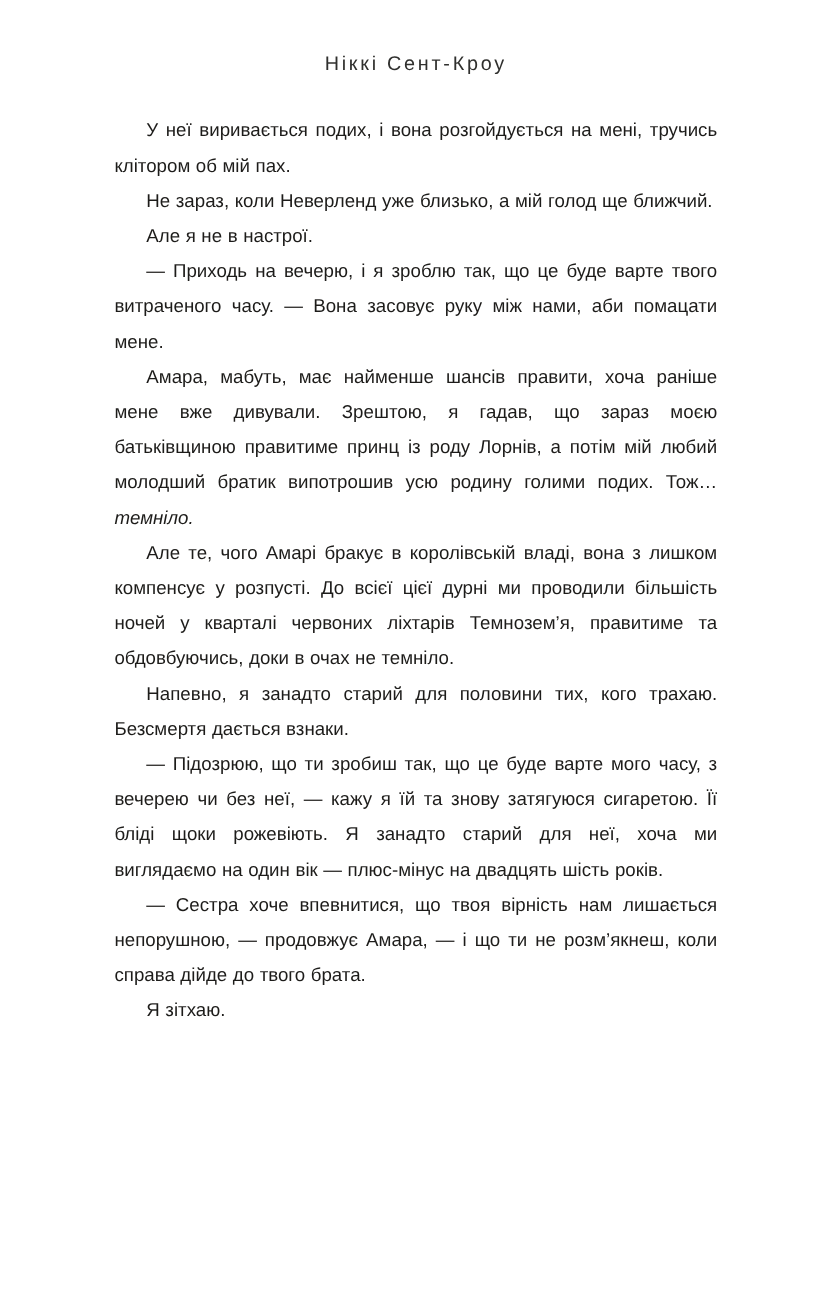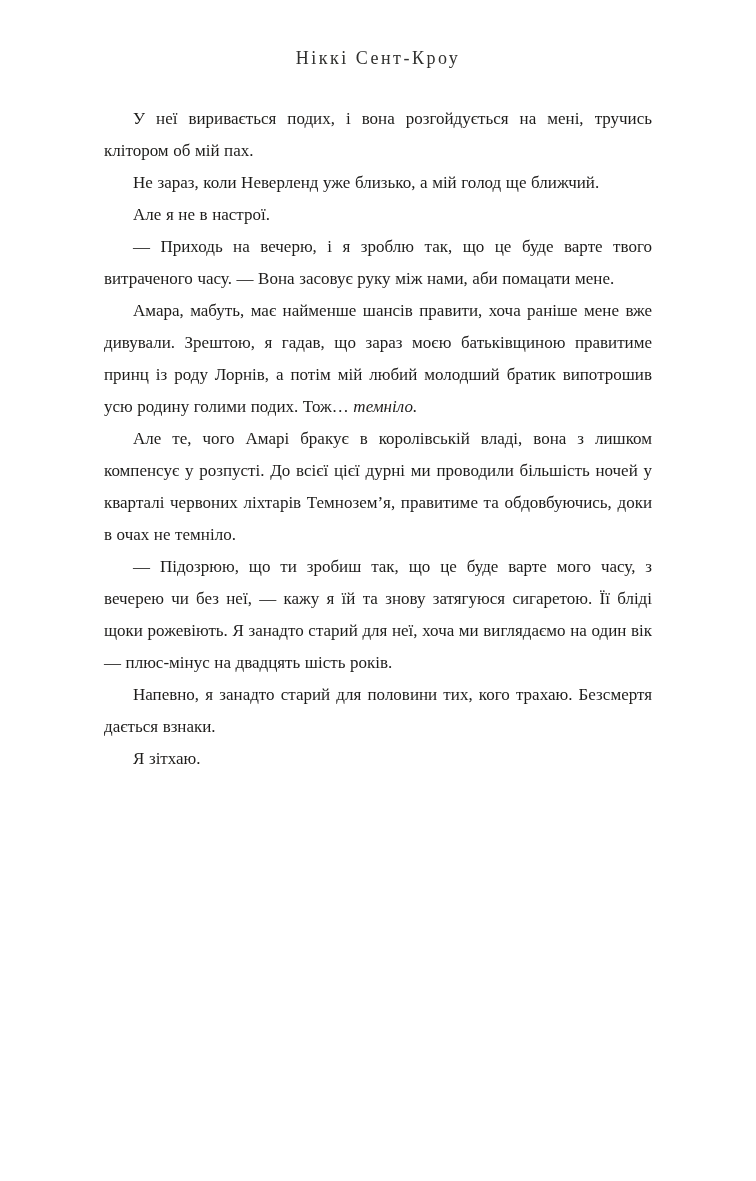--- a/index.html
+++ b/index.html
@@ -5,21 +5,21 @@
   html, body {
     margin: 0;
     padding: 0;
     background: #ffffff;
   }
   .page {
     position: relative;
     width: 756px;
     height: 993px;
     background: #ffffff;
-    font-family: Liberation Serif, serif;
+    font-family: Liberation Sans, sans-serif;
     overflow: hidden;
   }
   .running-header {
     position: absolute;
     top: 48px;
     left: 0;
     right: 0;
     text-align: center;
     font-size: 18px;
     line-height: 20px;
@@ -64,20 +64,21 @@
 
   <div class="running-header">Ніккі Сент-Кроу</div>
 
   <div class="text-block">
     <p><span>У неї виривається подих, і вона розгойдується на мені, тручись клітором об мій пах.</span></p>
     <p><span>Не зараз, коли Неверленд уже близько, а мій голод ще ближчий.</span></p>
     <p><span>Але я не в настрої.</span></p>
     <p><span>— Приходь на вечерю, і я зроблю так, що це буде варте твого витраченого часу. — Вона засовує руку між нами, аби помацати мене.</span></p>
     <p><span>Амара, мабуть, має найменше шансів правити, хоча раніше мене вже дивували. Зрештою, я гадав, що зараз моєю батьківщиною правитиме принц із роду Лорнів, а потім мій любий молодший братик випотрошив усю родину голими подих. Тож… </span><em>темніло.</em></p>
     <p><span>Але те, чого Амарі бракує в королівській владі, вона з лишком компенсує у розпусті. До всієї цієї дурні ми проводили більшість ночей у кварталі червоних ліхтарів Темнозем’я, правитиме та обдовбуючись, доки в очах не темніло.</span></p>
+    <p><span>Напевно, я занадто старий для половини тих, кого трахаю. Безсмертя дається взнаки.</span></p>
     <p><span>— Підозрюю, що ти зробиш так, що це буде варте мого часу, з вечерею чи без неї, — кажу я їй та знову затягуюся сигаретою. Її бліді щоки рожевіють. Я занадто старий для неї, хоча ми виглядаємо на один вік — плюс-мінус на двадцять шість років.</span></p>
-    <p><span>Напевно, я занадто старий для половини тих, кого трахаю. Безсмертя дається взнаки.</span></p>
+    <p><span>— Сестра хоче впевнитися, що твоя вірність нам лишається непорушною, — продовжує Амара, — і що ти не розм’якнеш, коли справа дійде до твого брата.</span></p>
     <p><span>Я зітхаю.</span></p>
   </div>
 
   <div class="page-number">14</div>
 
 </div>
 
 </body></html>

